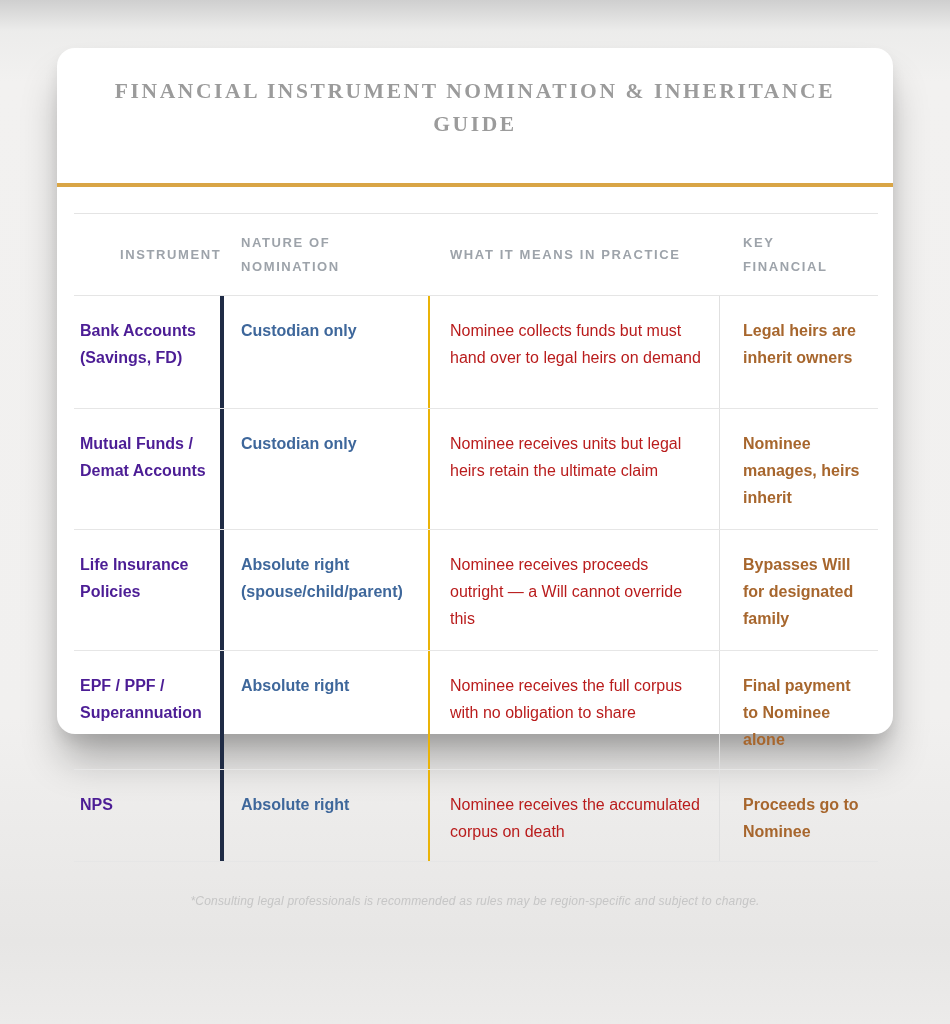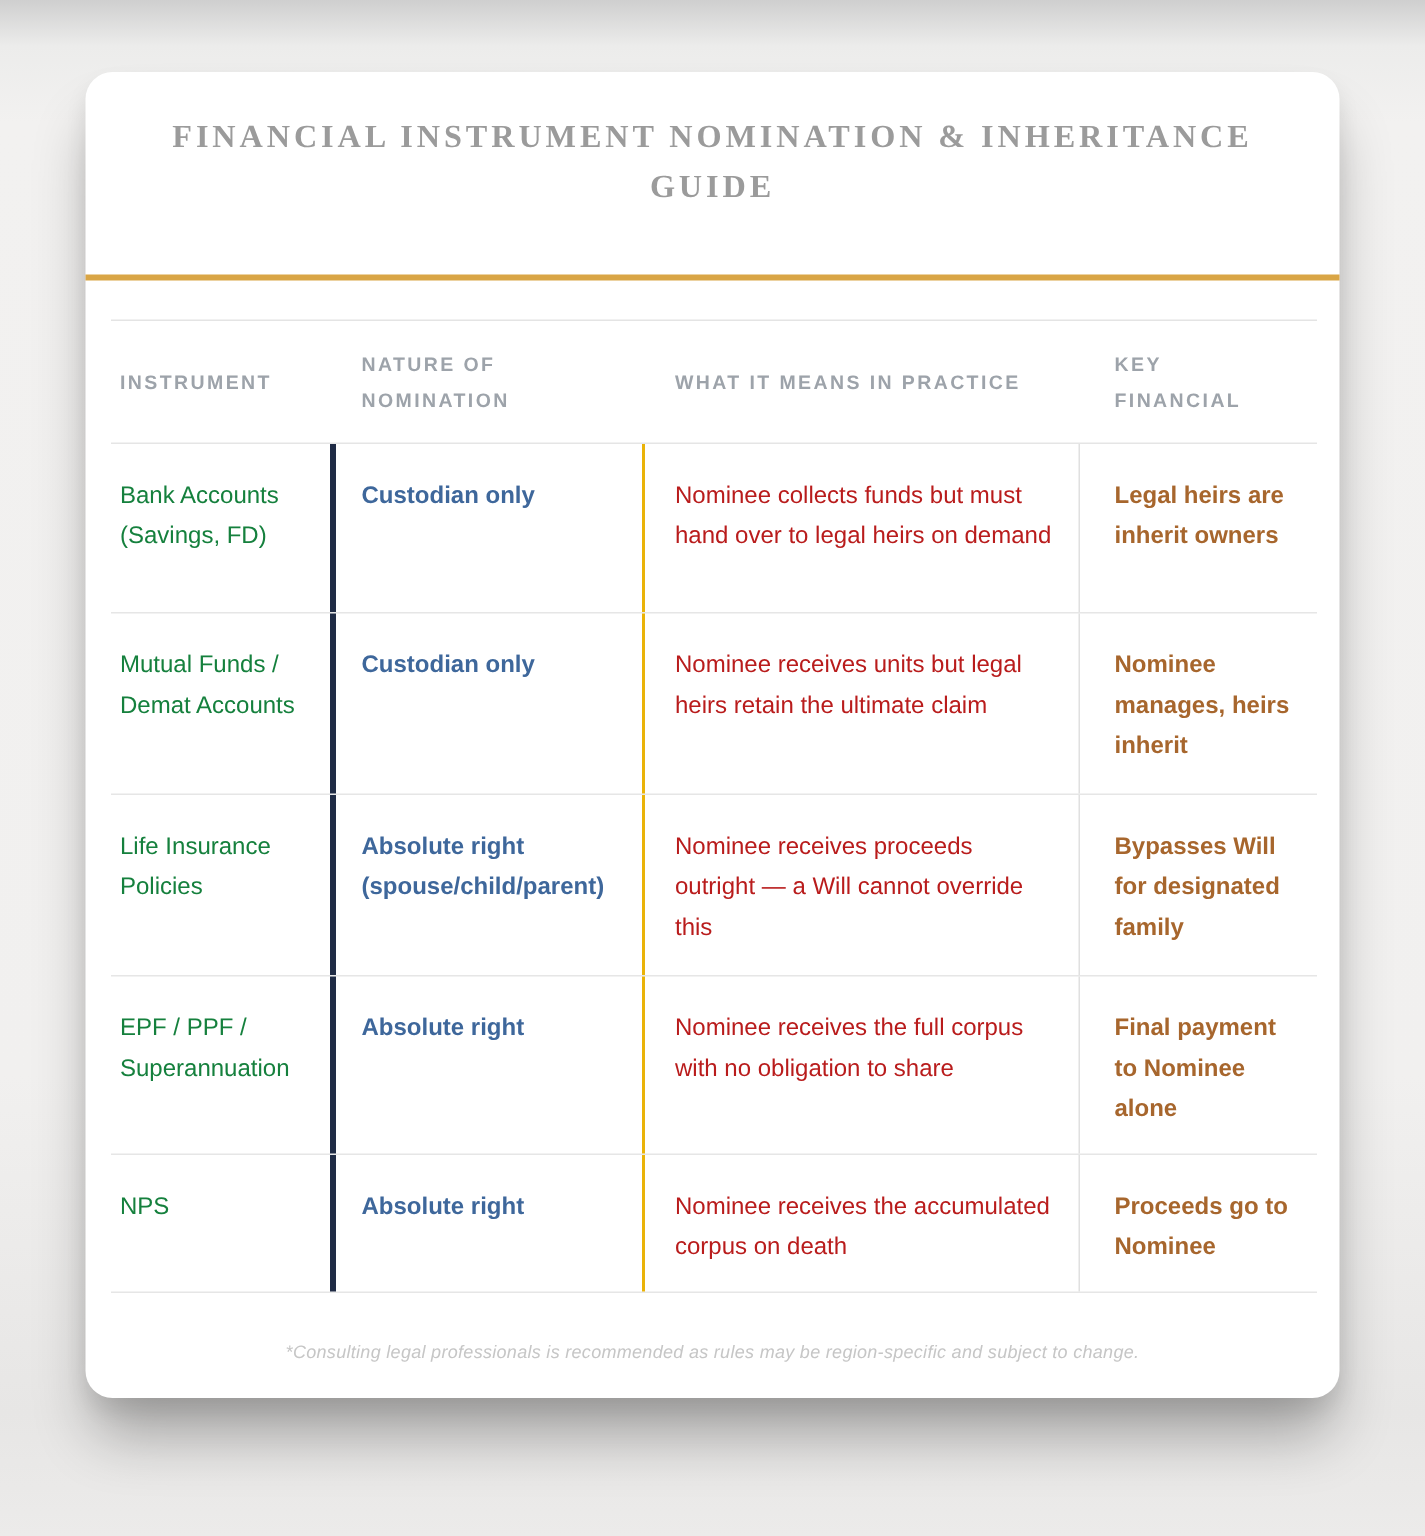--- a/index.html
+++ b/index.html
@@ -6,60 +6,60 @@
   body{
     width:950px;height:1024px;
     font-family:"Liberation Sans","DejaVu Sans",sans-serif;
     overflow:hidden;
   }
   .stage{
     position:relative;width:950px;height:1024px;
     background:linear-gradient(180deg,#cfcfcf 0%,#ececeb 3%,#f2f1f0 8%,#f1f0ef 70%,#e7e6e5 92%,#ecebea 100%);
   }
   .card{
-    position:absolute;left:57px;top:48px;width:836px;height:884px;
+    position:absolute;left:57px;top:48px;width:836px;height:686px;
     background:#ffffff;border-radius:18px;box-sizing:border-box;
     box-shadow:0 30px 40px -6px rgba(0,0,0,0.30),0 8px 14px rgba(0,0,0,0.08);
   }
   .title{
     margin:27px 50px 0;text-align:center;
     font-family:"Liberation Serif","DejaVu Serif",serif;
     font-size:21.5px;font-weight:700;letter-spacing:2.6px;
     color:#9b9b9b;line-height:33px;
   }
   .gold-rule{margin-top:42px;height:4px;background:#d9a545;}
   .table-wrap{margin:26px 15px 0 17px;}
   .row{display:grid;grid-template-columns:150px 206px 290px 1fr;}
   .thead{
     border-top:1px solid #e4e4e4;border-bottom:1px solid #e5e5e5;
     align-items:center;min-height:81px;
   }
   .th{
     font-size:13px;font-weight:700;letter-spacing:1.6px;
     color:#9da3aa;line-height:24px;box-sizing:border-box;
   }
-  .th.c1{padding-left:6px;}
+  .th.c1{padding-left:6px;margin-left:40px;}
   .th.c2{padding-left:17px;max-width:130px;}
   .th.c3{padding-left:20px;}
   .th.c4{padding-left:23px;max-width:125px;}
   .trow{border-bottom:1px solid #e6e6e6;}
   .cell{
     box-sizing:border-box;font-size:16px;line-height:27px;
     padding-top:21px;padding-bottom:16px;
   }
   .trow .c1{padding-left:6px;padding-right:10px;border-right:4px solid #1f2b45;}
   .trow .c2{padding-left:17px;padding-right:12px;border-right:2px solid #eab308;}
   .trow .c3{padding-left:20px;padding-right:18px;border-right:1px solid #e0e0e0;}
   .trow .c4{padding-left:23px;padding-right:14px;}
   .r1 .cell{min-height:112px;}
   .r2 .cell{min-height:120px;}
   .r3 .cell{min-height:120px;}
   .r4 .cell{min-height:116px;}
   .r5 .cell{min-height:90px;}
-  .instrument{font-weight:400;color:#15803d;}
+  .instrument{font-weight:700;color:#4c1d95;}
   .nomination{font-weight:700;color:#3e679b;}
   .practice{font-weight:400;color:#b91c1c;}
   .takeaway{font-weight:700;color:#a7662d;}
   .footnote{
     margin-top:32px;text-align:center;font-style:italic;
     font-size:12px;letter-spacing:0.2px;color:#c6c6c6;
   }
 </style>
 </head>
 <body>

